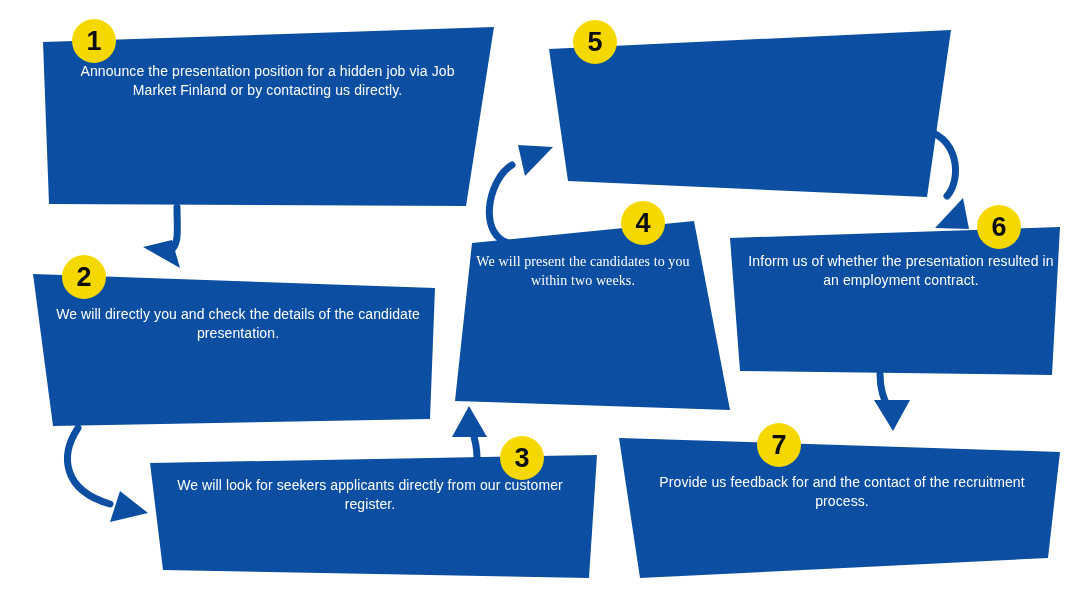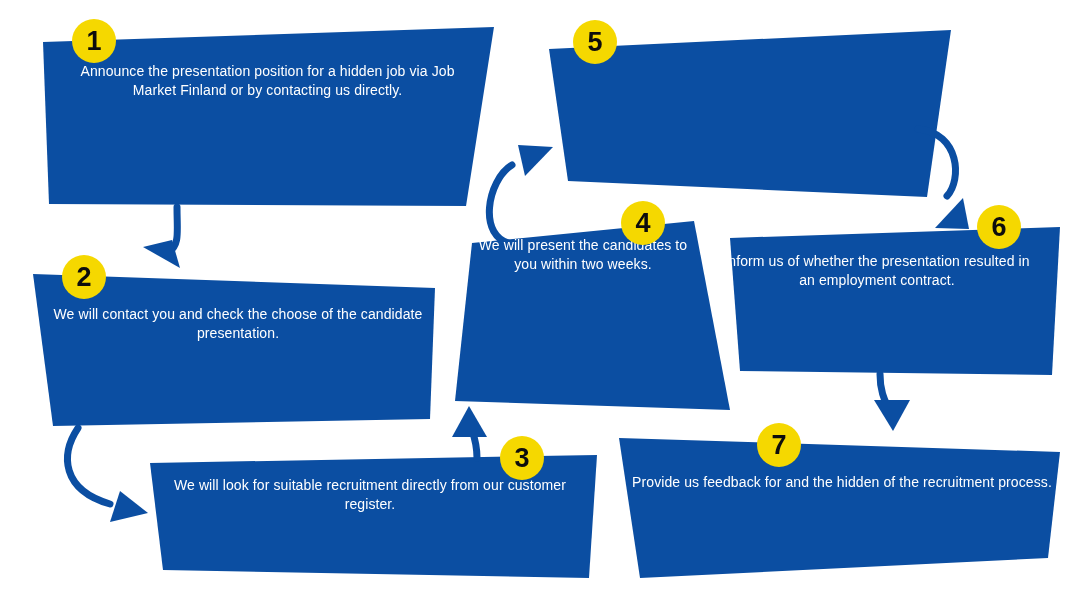--- a/index.html
+++ b/index.html
@@ -99,30 +99,30 @@
 
     <g>
       <path d="M 880,374 C 880,395 887,404 890,412" fill="none" stroke="#0B4EA2" stroke-width="7" stroke-linecap="round"></path>
       <polygon points="893,431 874,400 910,400" fill="#0B4EA2"></polygon>
     </g>
   </svg>
 
   <div class="step-text" style="left:60px; top:62px; width:415px;">Announce the presentation position for a hidden job via Job Market Finland or by contacting us directly.</div>
   <div class="badge" style="left:72px; top:19px;">1</div>
 
-  <div class="step-text" style="left:48px; top:305px; width:380px;">We will contact you and check the choose of the candidate presentation.</div>
+  <div class="step-text" style="left:48px; top:305px; width:380px;">We will directly you and check the details of the candidate presentation.</div>
   <div class="badge" style="left:62px; top:255px;">2</div>
 
-  <div class="step-text" style="left:160px; top:476px; width:420px;">We will look for suitable recruitment directly from our customer register.</div>
+  <div class="step-text" style="left:160px; top:476px; width:420px;">We will look for seekers applicants directly from our customer register.</div>
   <div class="badge" style="left:500px; top:436px;">3</div>
 
-  <div class="step-text" style="left:468px; top:236px; width:230px;">We will present the candidates to you within two weeks.</div>
+  <div class="step-text" style="left:468px; top:252px; width:230px;font-family:Liberation Serif, serif;">We will present the candidates to you within two weeks.</div>
   <div class="badge" style="left:621px; top:201px;">4</div>
 
   <div class="badge" style="left:573px; top:20px;">5</div>
 
-  <div class="step-text" style="left:722px; top:252px; width:310px;">Inform us of whether the presentation resulted in an employment contract.</div>
+  <div class="step-text" style="left:746px; top:252px; width:310px;">Inform us of whether the presentation resulted in an employment contract.</div>
   <div class="badge" style="left:977px; top:205px;">6</div>
 
-  <div class="step-text" style="left:632px; top:473px; width:420px;">Provide us feedback for and the hidden of the recruitment process.</div>
+  <div class="step-text" style="left:632px; top:473px; width:420px;">Provide us feedback for and the contact of the recruitment process.</div>
   <div class="badge" style="left:757px; top:423px;">7</div>
 
 </div>
 
 </body></html>

